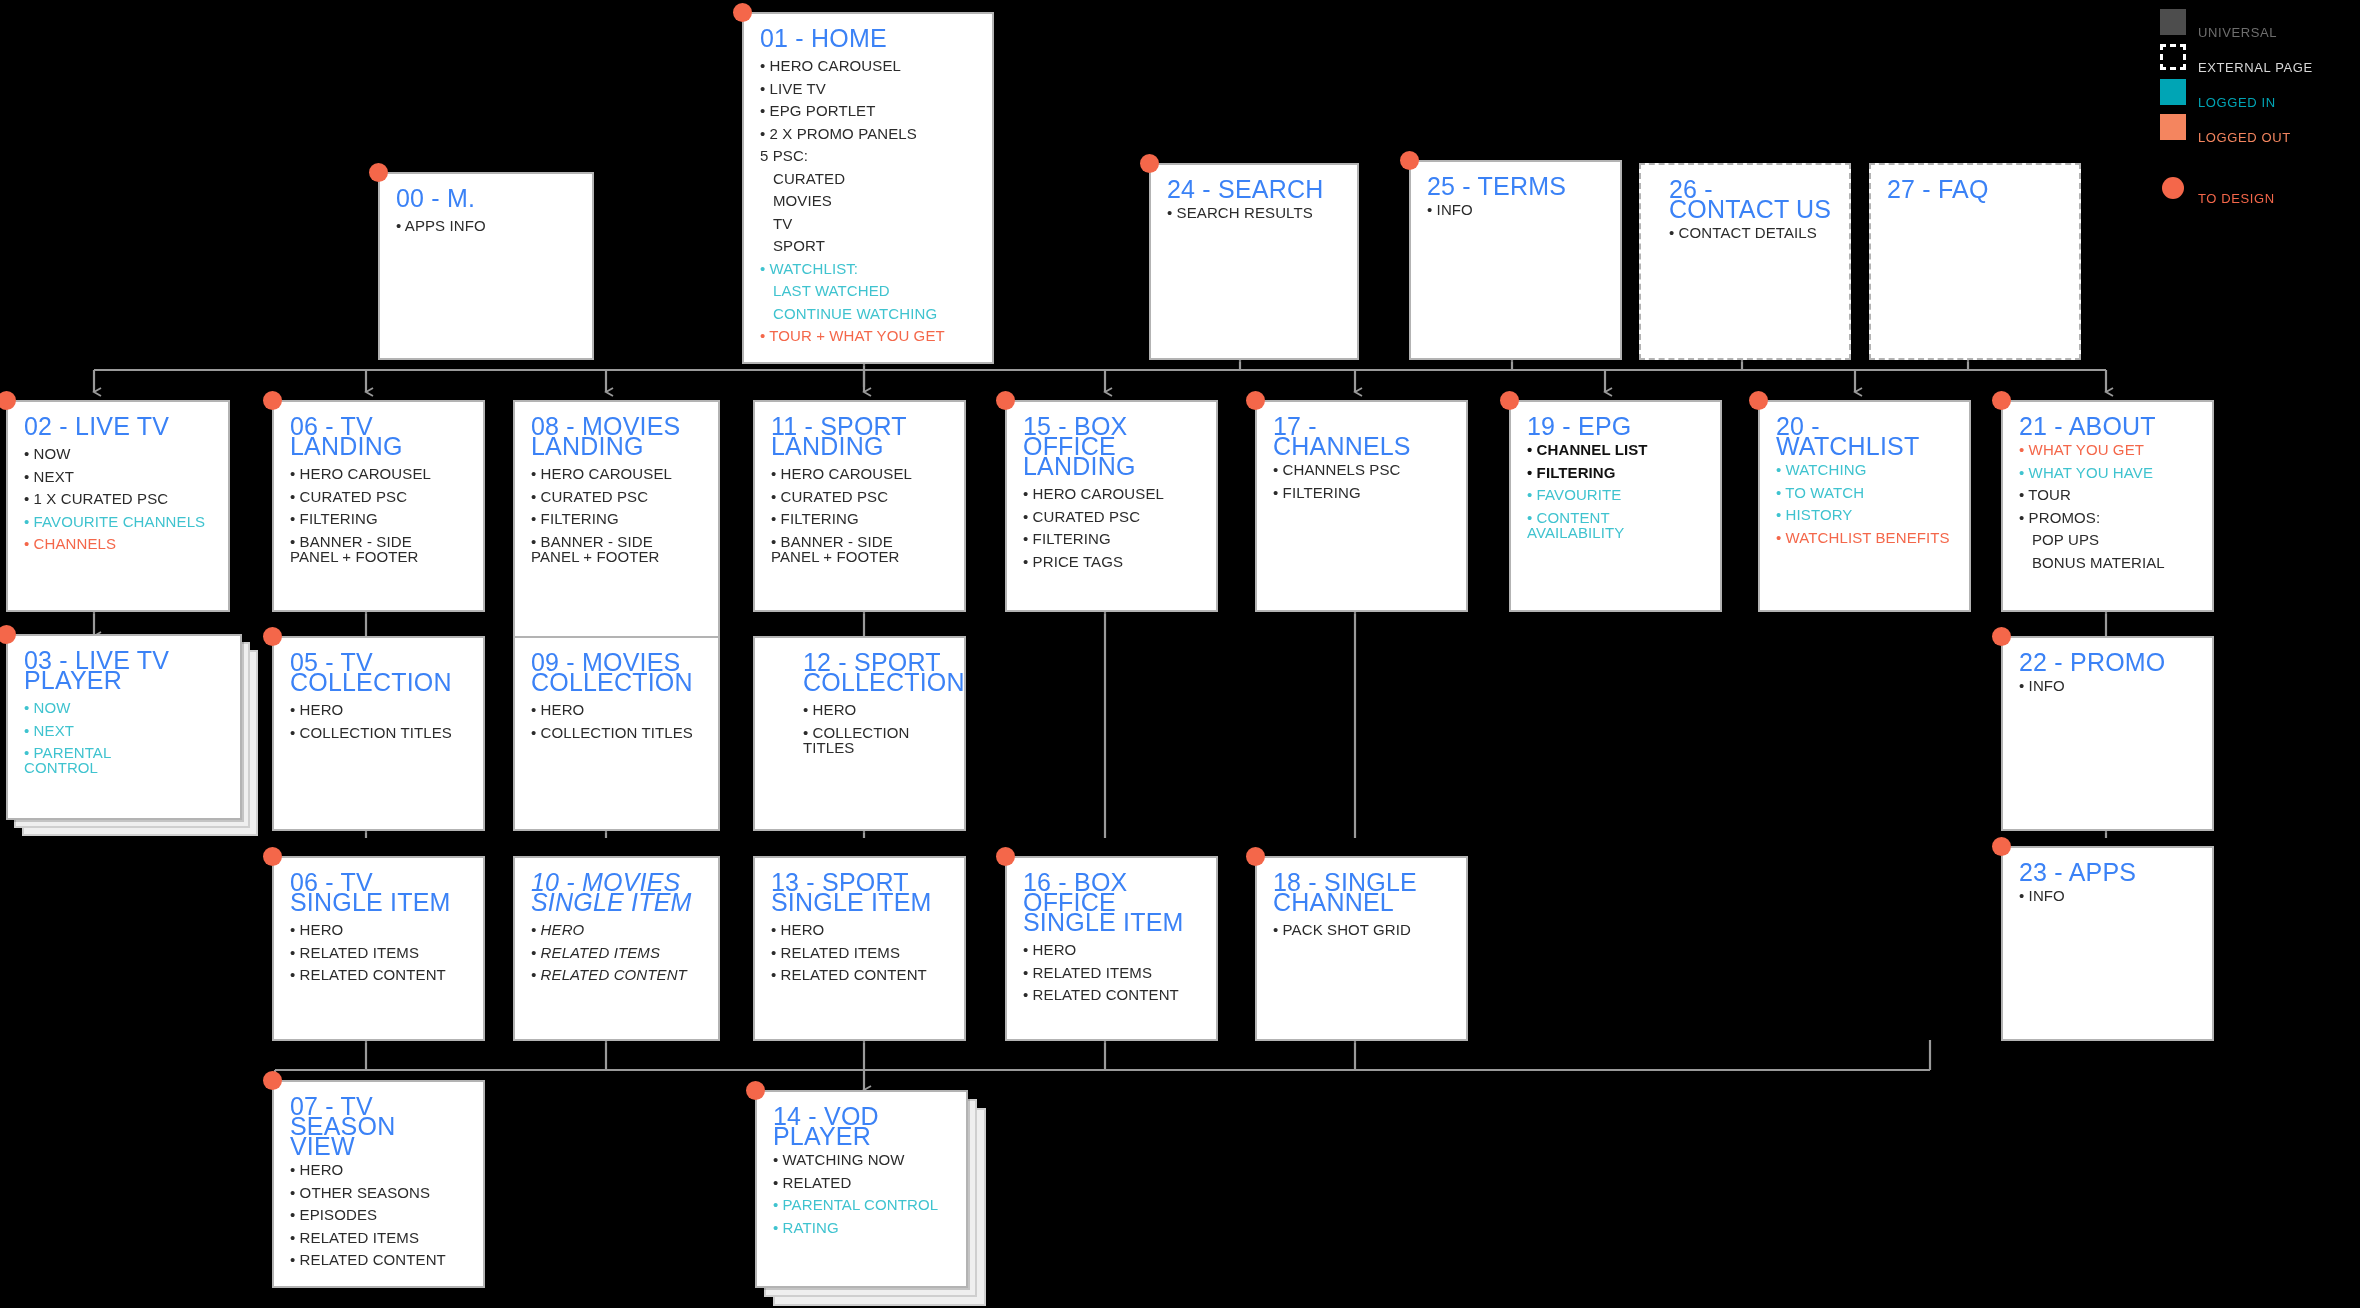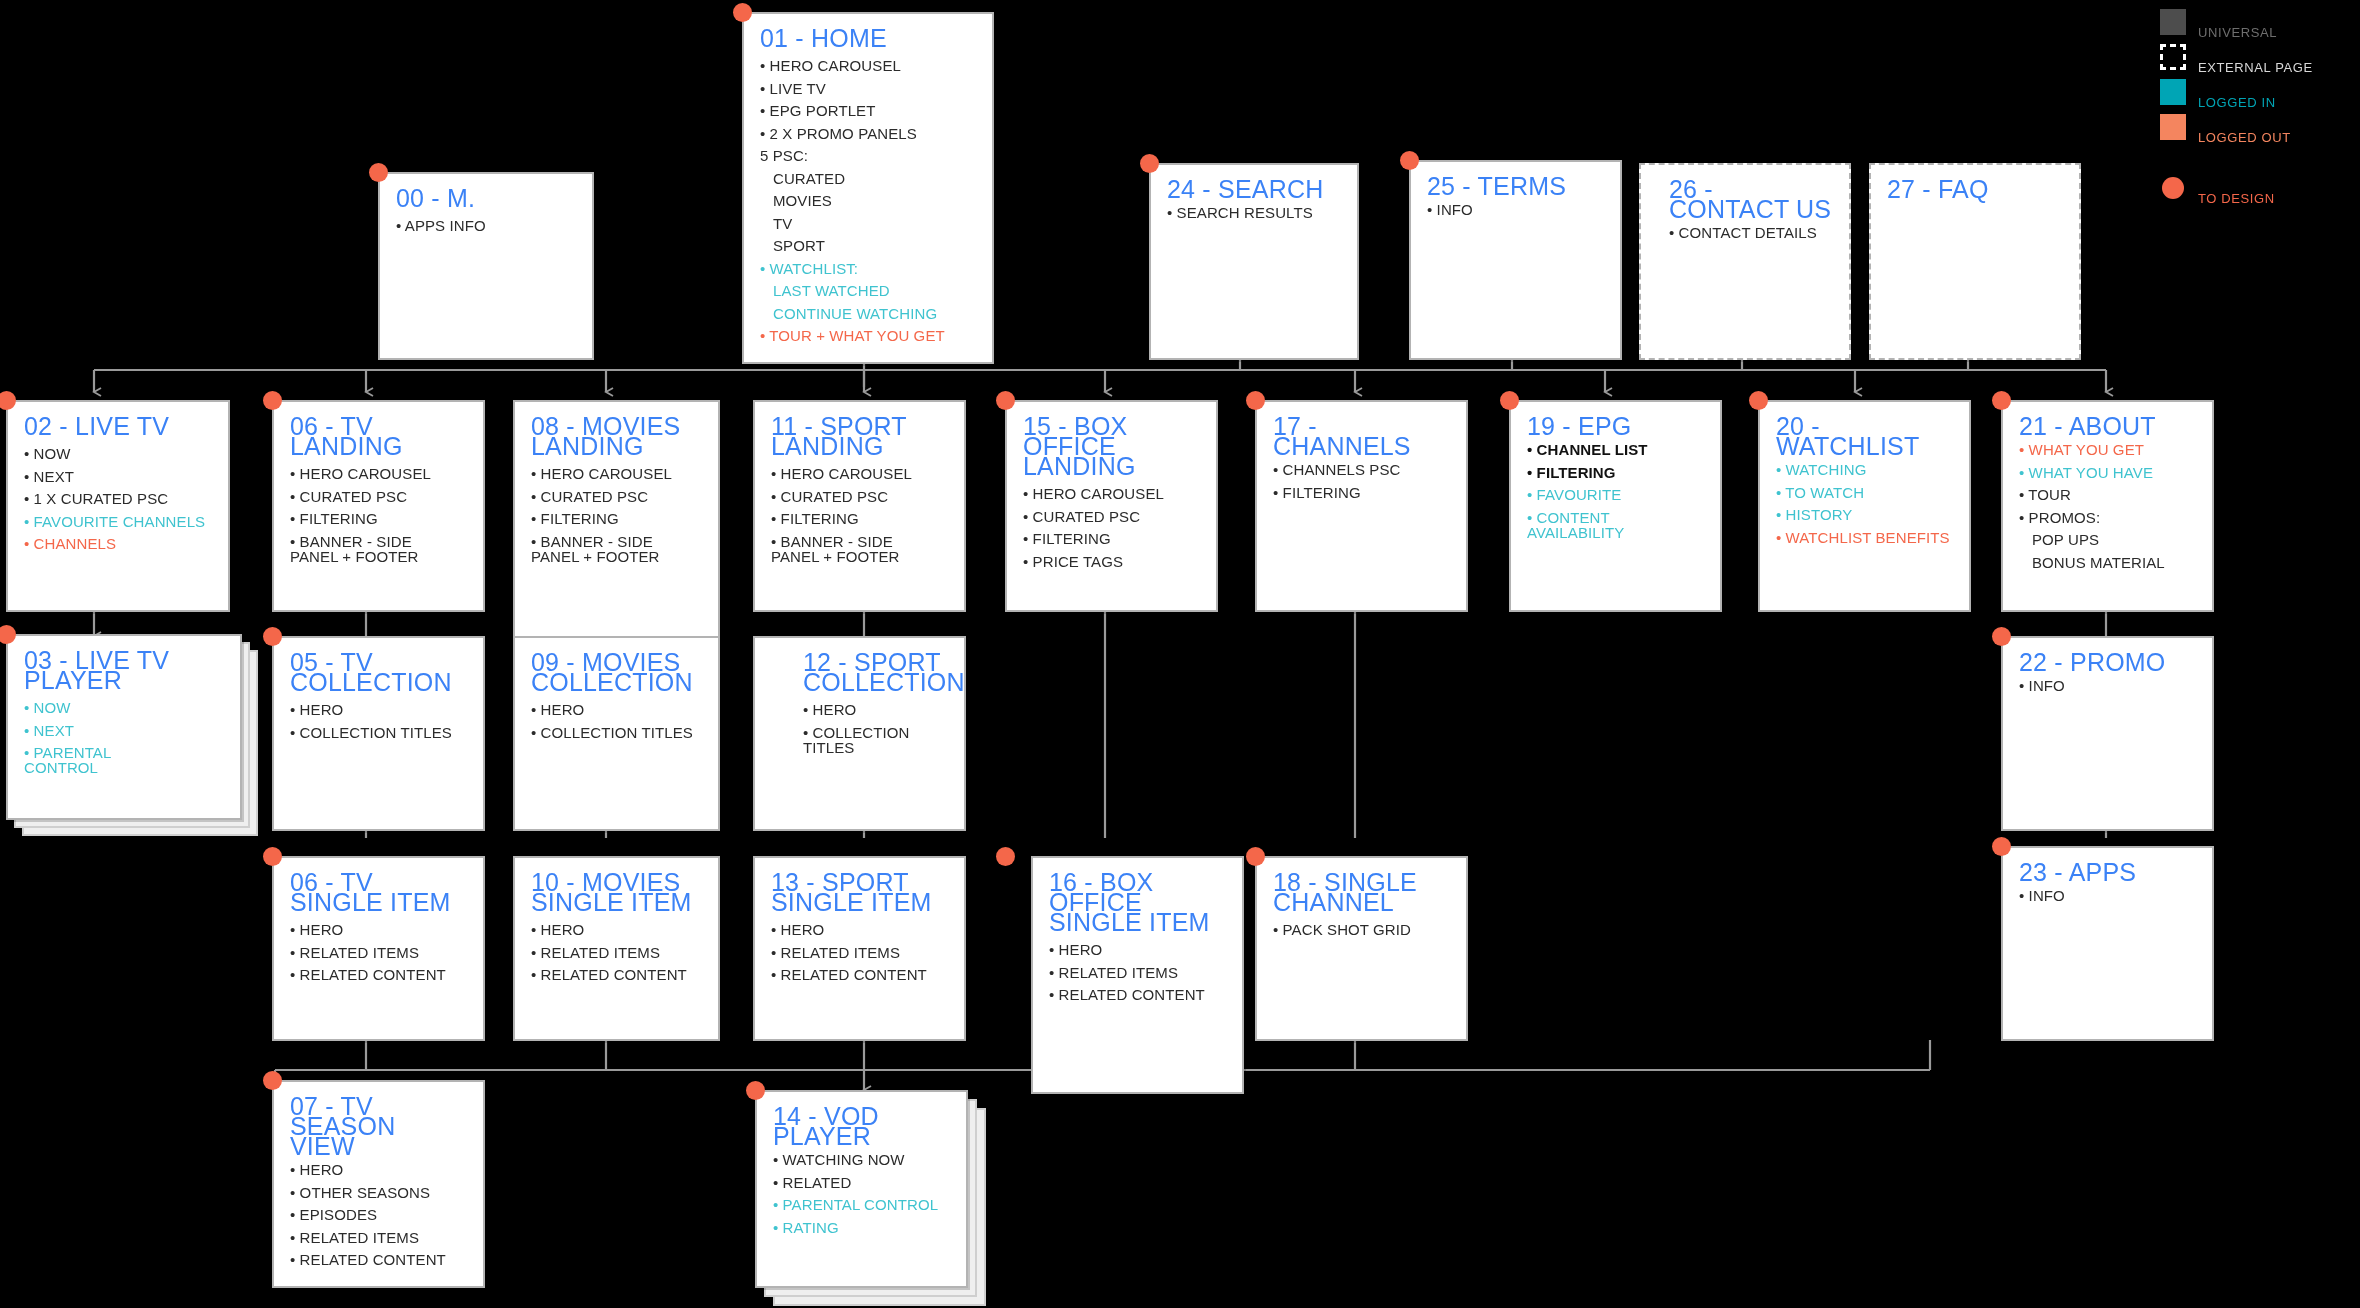--- a/index.html
+++ b/index.html
@@ -426,21 +426,21 @@
 SINGLE ITEM</div>
       <ul class="items">
           <li class="">• HERO</li>
           <li class="">• RELATED ITEMS</li>
           <li class="">• RELATED CONTENT</li>
         </ul>
     </div>
   </div>
   <div class="dot" style="left:263px;top:847px;"></div>
 
-  <div class="card" style="left:513px;top:856px;width:207px;height:185px;">
+  <div class="card" style="left:513px;top:856px;width:207px;height:185px;font-style:italic;">
     <div class="card-inner">
       <div class="card-title">10 - MOVIES
 SINGLE ITEM</div>
       <ul class="items">
           <li class="">• HERO</li>
           <li class="">• RELATED ITEMS</li>
           <li class="">• RELATED CONTENT</li>
         </ul>
     </div>
   </div>
@@ -450,21 +450,21 @@
       <div class="card-title">13 - SPORT
 SINGLE ITEM</div>
       <ul class="items">
           <li class="">• HERO</li>
           <li class="">• RELATED ITEMS</li>
           <li class="">• RELATED CONTENT</li>
         </ul>
     </div>
   </div>
 
-  <div class="card" style="left:1005px;top:856px;width:213px;height:238px;margin-left:26px;">
+  <div class="card" style="left:1005px;top:856px;width:213px;height:185px;">
     <div class="card-inner">
       <div class="card-title">16 - BOX OFFICE
 SINGLE ITEM</div>
       <ul class="items">
           <li class="">• HERO</li>
           <li class="">• RELATED ITEMS</li>
           <li class="">• RELATED CONTENT</li>
         </ul>
     </div>
   </div>

